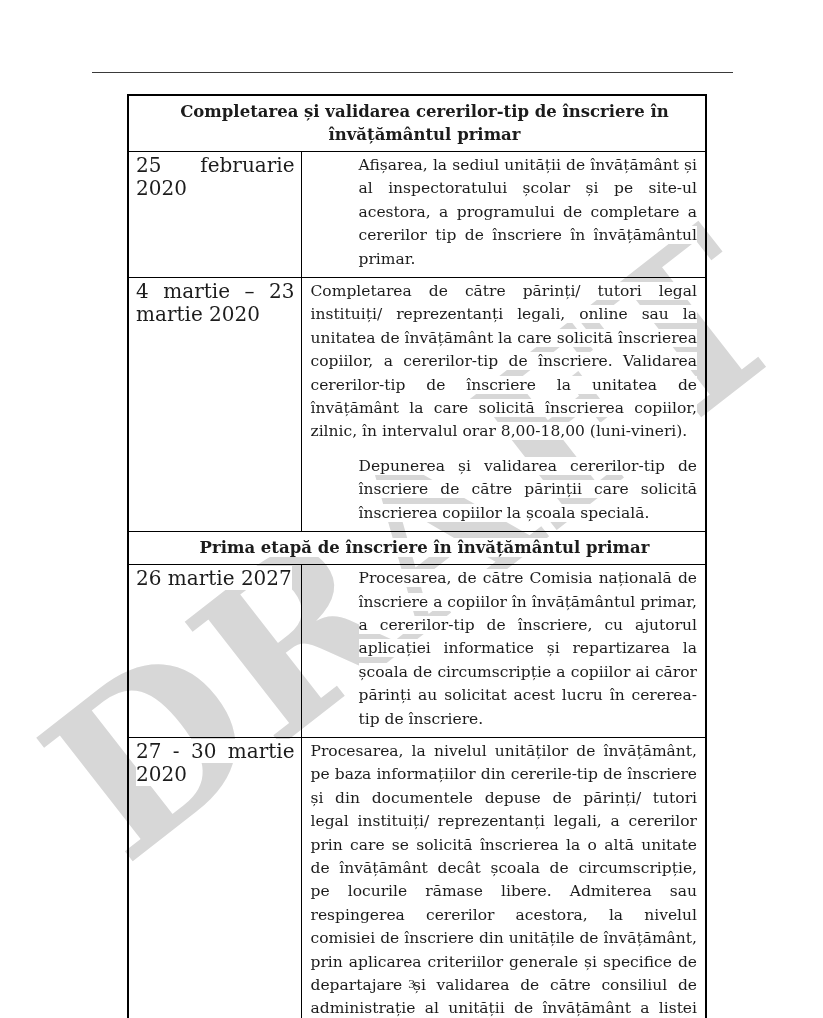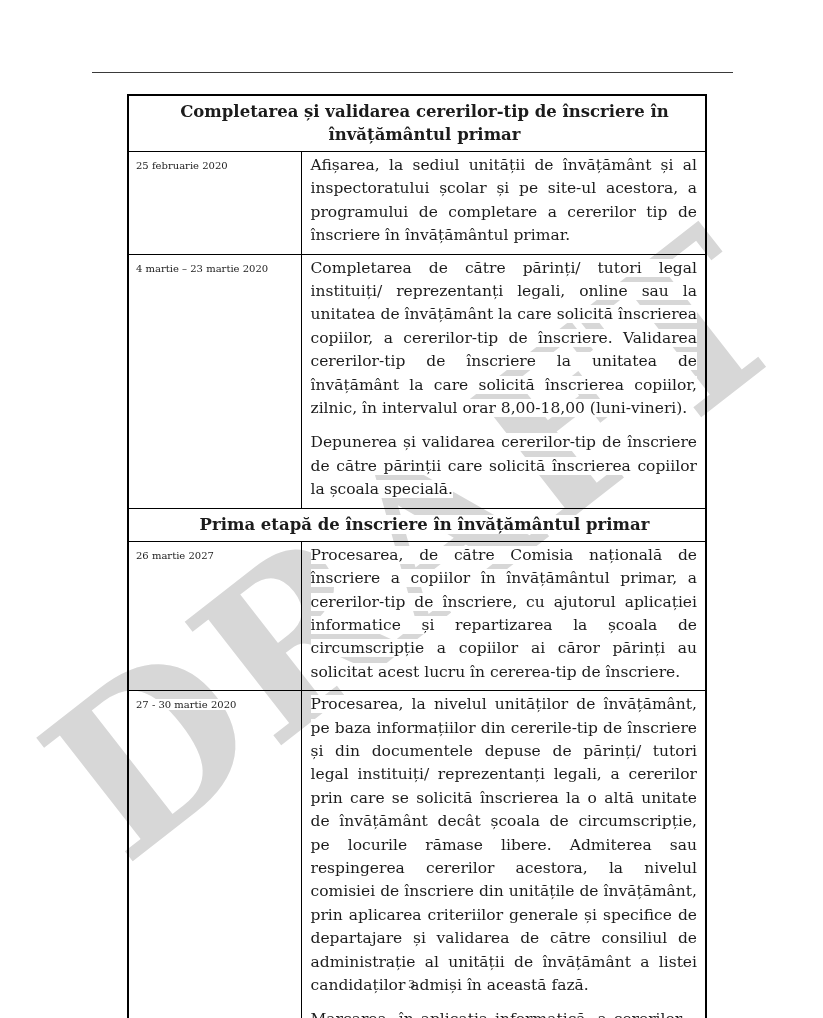--- a/index.html
+++ b/index.html
@@ -53,30 +53,30 @@
   th.section{
     font-size:16.5px;font-weight:bold;
     text-align:center;
     padding:4px 4px 5px 19px;
     line-height:23px;
   }
   td{vertical-align:top;}
   td.date-cell{
     width:173px;
     padding:2px 6px 2px 7px;
-    font-size:10px;line-height:23.4px;
+    font-size:20px;line-height:23.4px;
     text-align:justify;
   }
   td.desc-cell{
     padding:2px 8px 4px 9px;
     font-size:15.5px;line-height:23.4px;
     text-align:justify;
   }
   td.desc-cell p{margin:0 0 11px 0;}
-  td.desc-cell p:last-child{margin-bottom:2px;}
+  td.desc-cell p:last-child{margin-bottom:2px;margin-left:48px;}
   
   .strip{background:#fff;}
   
   .page-number{
     position:absolute;left:0;top:976px;width:823px;
     text-align:center;
     font-family:"Liberation Serif", serif;
     font-size:13.5px;
     z-index:1;
   }

